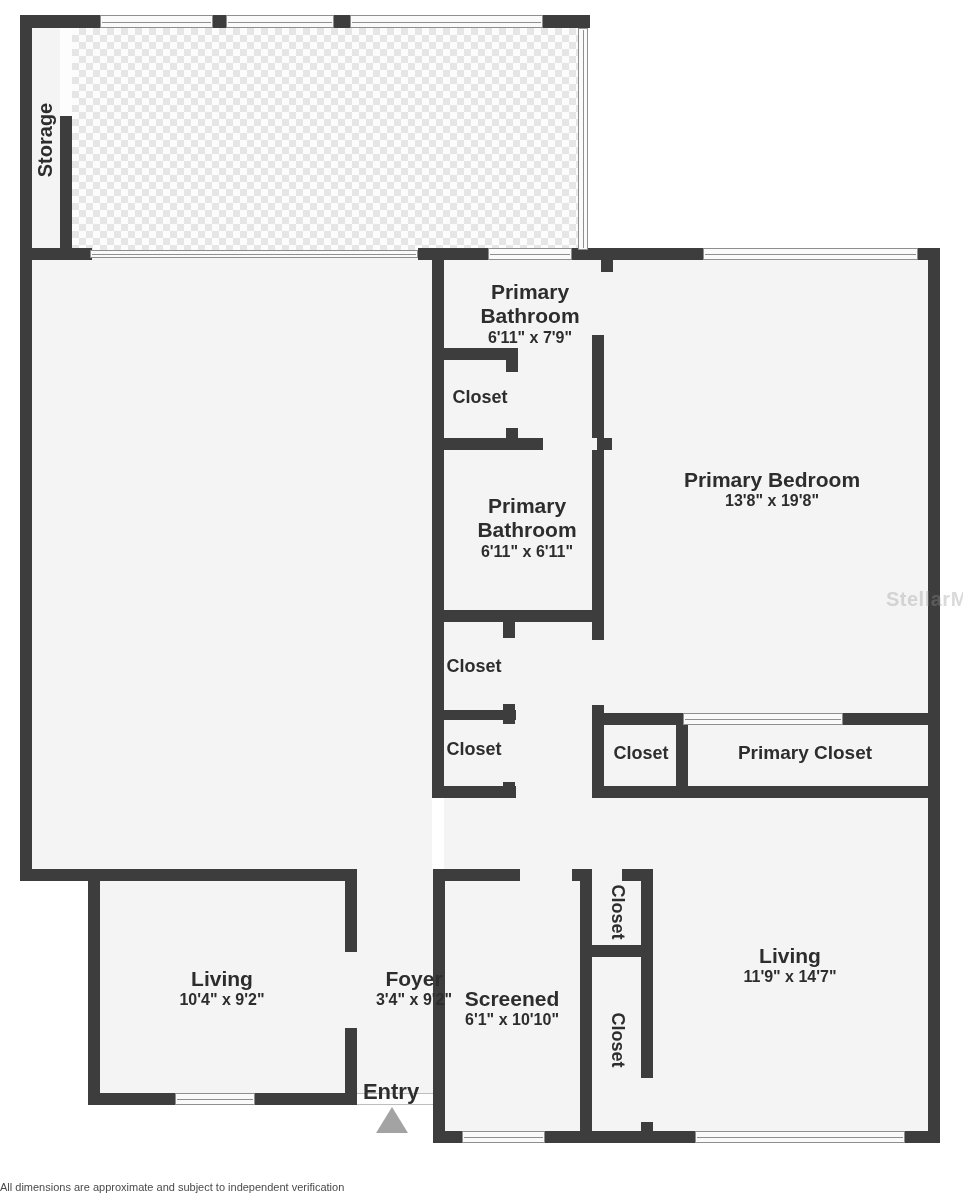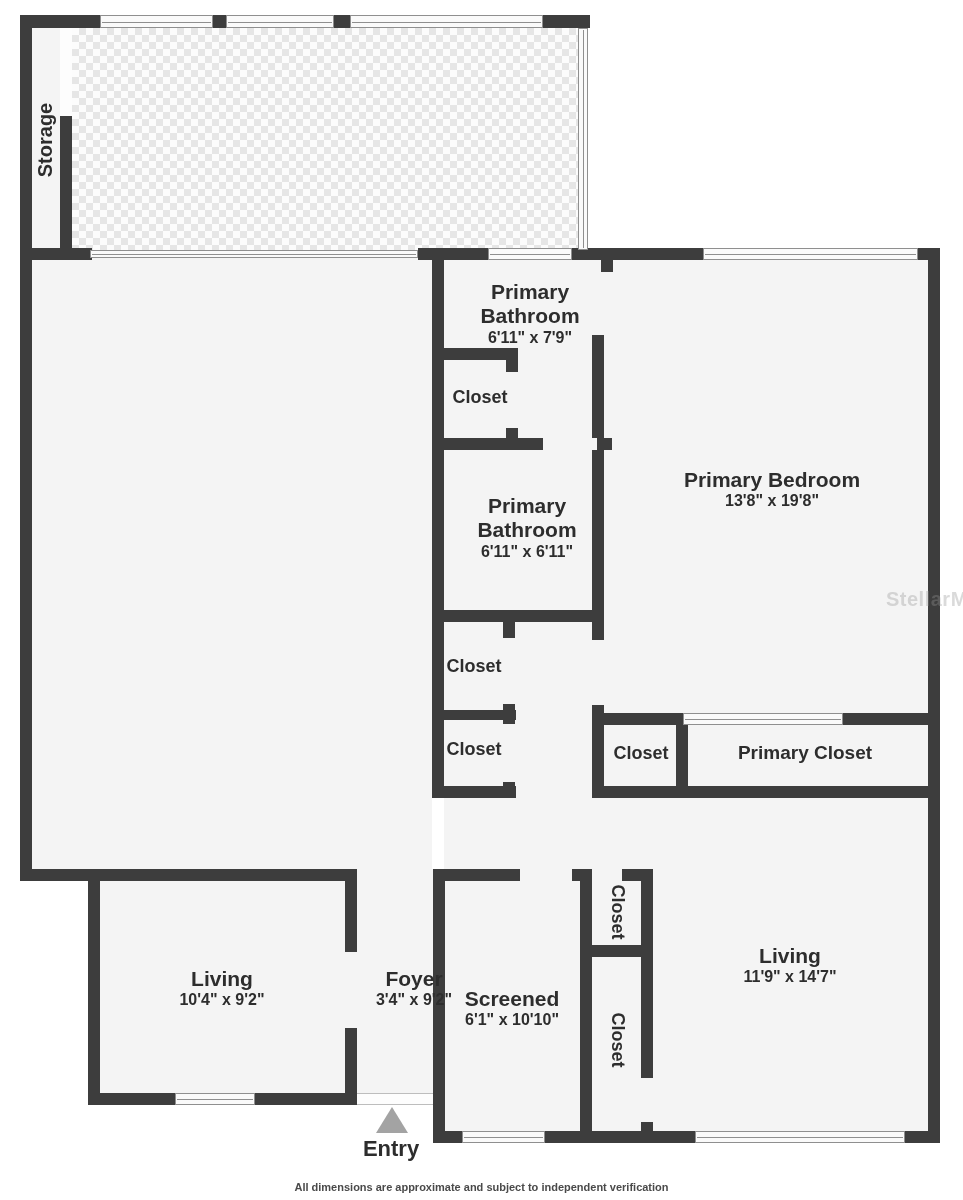--- a/index.html
+++ b/index.html
@@ -29,21 +29,21 @@
   .lbl.small .name { font-size:18px; }
   .vlbl { position:absolute; font-weight:700; font-size:18px; text-align:center; white-space:nowrap; }
   .rot90  { transform:translate(-50%,-50%) rotate(90deg); }
   .rot270 { transform:translate(-50%,-50%) rotate(-90deg); font-size:20px; }
   .entry-tri {
     position:absolute; width:0; height:0;
     border-left:16px solid transparent; border-right:16px solid transparent;
     border-bottom:26px solid #a3a3a3;
   }
   .entry-lbl { position:absolute; transform:translate(-50%,-50%); font-weight:700; font-size:22px; }
-  .footer { position:absolute; left:0; width:963px; text-align:center; font-size:11px; color:#4a4a4a;font-weight:bold; }
+  .footer { position:absolute; left:0; width:963px; text-align:left; font-size:11px; color:#4a4a4a; }
   .watermark { position:absolute; font-weight:700; font-size:20px; color:rgba(150,150,150,0.35); letter-spacing:0.5px; }
 </style>
 </head>
 <body>
 
 <div id="plan">
 
   <div class="floor" style="left:32px;top:28px;width:28px;height:220px;"></div>
   <div class="balcony-floor" style="left:72px;top:28px;width:506px;height:222px;"></div>
   <div class="floor" style="left:32px;top:258px;width:400px;height:611px;"></div>
@@ -170,19 +170,19 @@
 
   <div class="vlbl rot90" style="left:617px;top:912px;">Closet</div>
   <div class="vlbl rot90" style="left:617px;top:1040px;">Closet</div>
 
   <div class="lbl" style="left:790px;top:965px;">
     <div class="name">Living</div>
     <div class="dims">11'9" x 14'7"</div>
   </div>
 
   <div class="entry-tri" style="left:376px;top:1107px;"></div>
-  <div class="entry-lbl" style="left:391px;top:1149px;">Entry</div>
+  <div class="entry-lbl" style="left:391px;top:1092px;">Entry</div>
 
   <div class="watermark" style="left:886px;top:588px;">StellarMLS</div>
 
   <div class="footer" style="top:1181px;">All dimensions are approximate and subject to independent verification</div>
 
 </div>
 
 </body></html>

